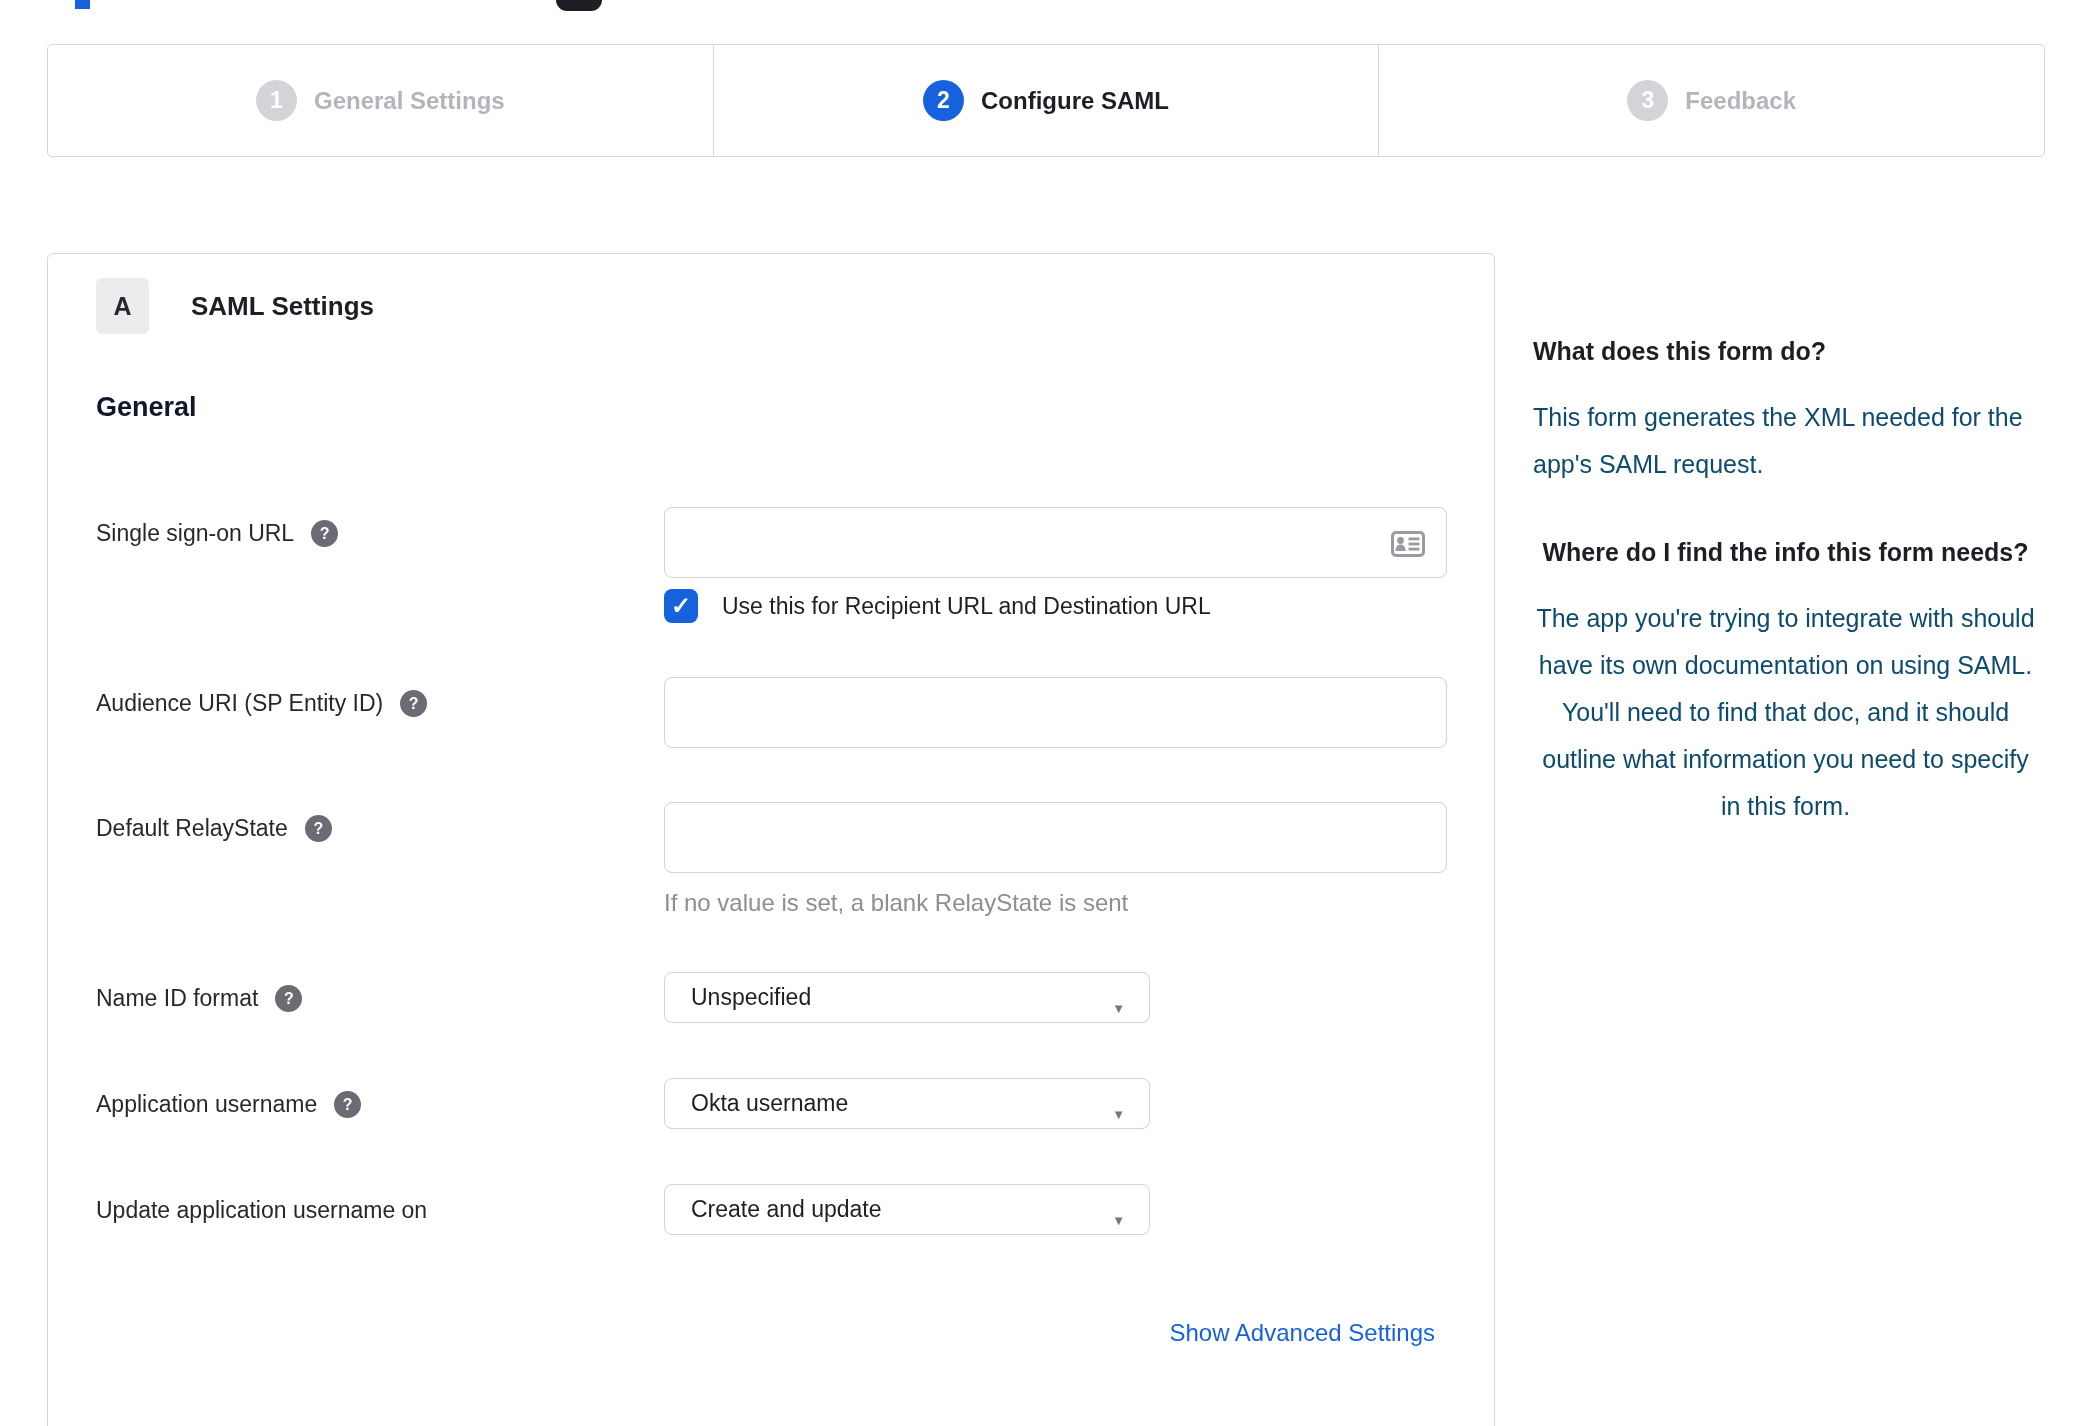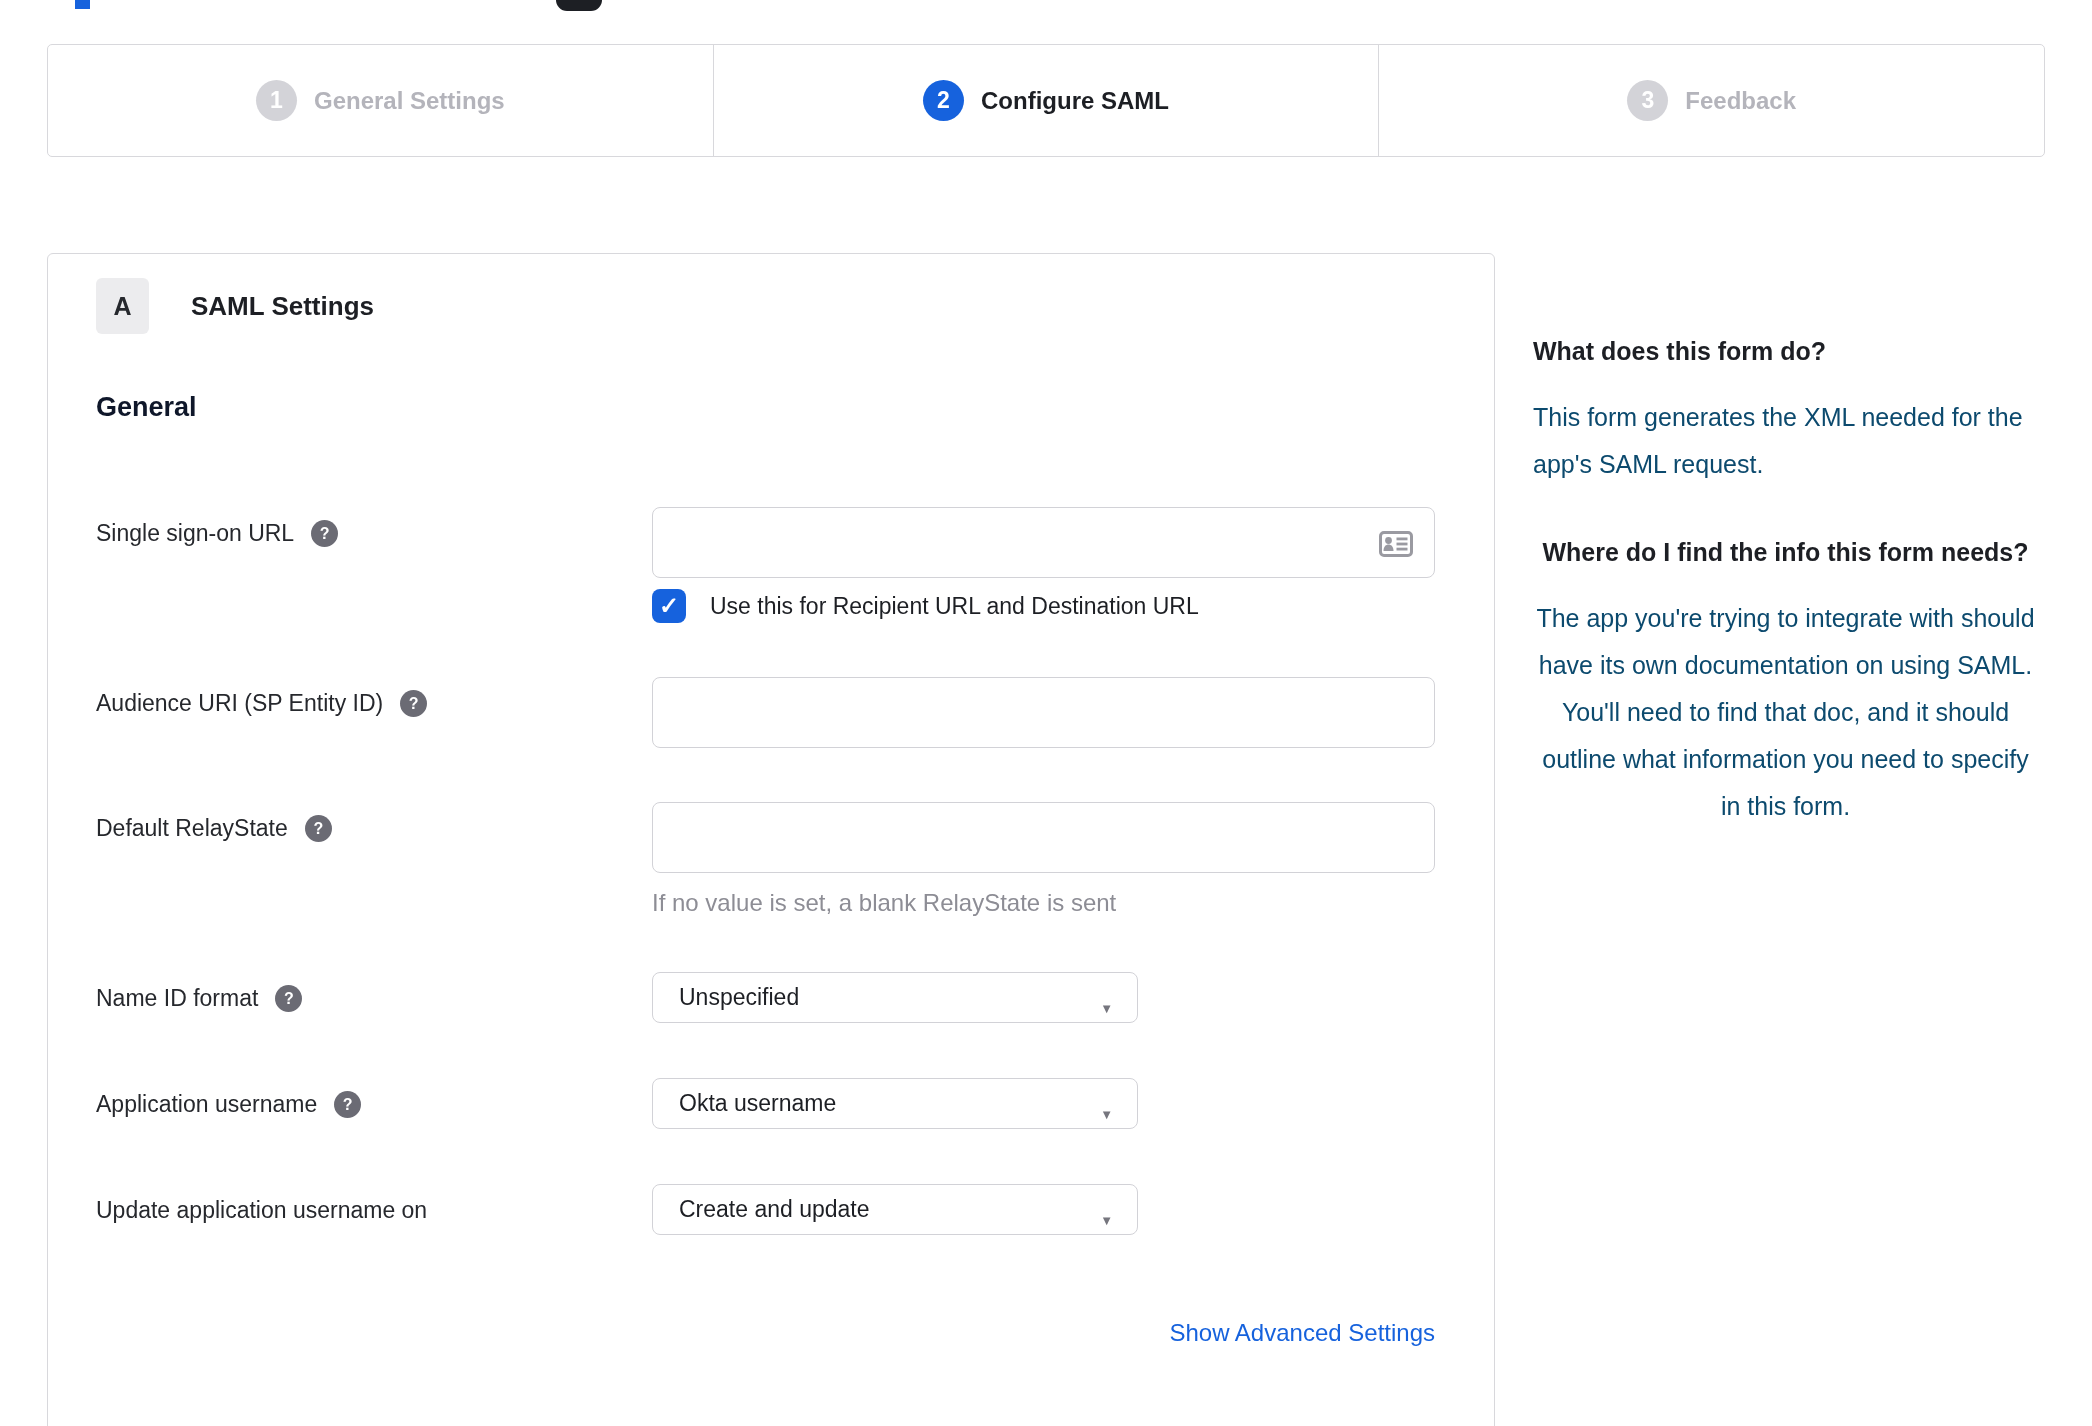--- a/index.html
+++ b/index.html
@@ -27,21 +27,21 @@
     background:#fff; border:1px solid #d8d8dc; border-radius:6px; }
   .panel-inner { padding:24px 0 0 48px; }
 
   .section-head { display:flex; align-items:center; gap:42px; }
   .section-badge { width:53px; height:56px; background:#ececee; border-radius:6px;
     display:flex; align-items:center; justify-content:center; font-size:25px; font-weight:bold; color:#26282d; }
   .section-title { font-size:26px; font-weight:bold; color:#1d1f24; }
 
   .subsection-title { margin-top:58px; font-size:27px; font-weight:bold; color:#0f172a; }
 
-  .form-row { display:flex; align-items:flex-start; }
+  .form-row { display:flex; align-items:flex-start;gap:12px; }
   .label-col { width:556px; padding-top:13px; display:flex; align-items:center; gap:17px; }
   .field-label { font-size:23px; color:#26282d; }
   .help-icon { width:27px; height:27px; border-radius:50%; background:#6b6b74; color:#fff;
     font-size:16px; font-weight:bold; display:flex; align-items:center; justify-content:center; flex:none; }
   .control-col { width:783px; }
 
   .text-input { width:783px; height:71px; border:1px solid #d2d2d7; border-radius:8px;
     background:#fff; font-size:23px; padding:0 60px 0 24px; color:#26282d; outline:none; }
   .input-wrap { position:relative; width:783px; }
   .input-icon { position:absolute; right:22px; top:24px; pointer-events:none; }

